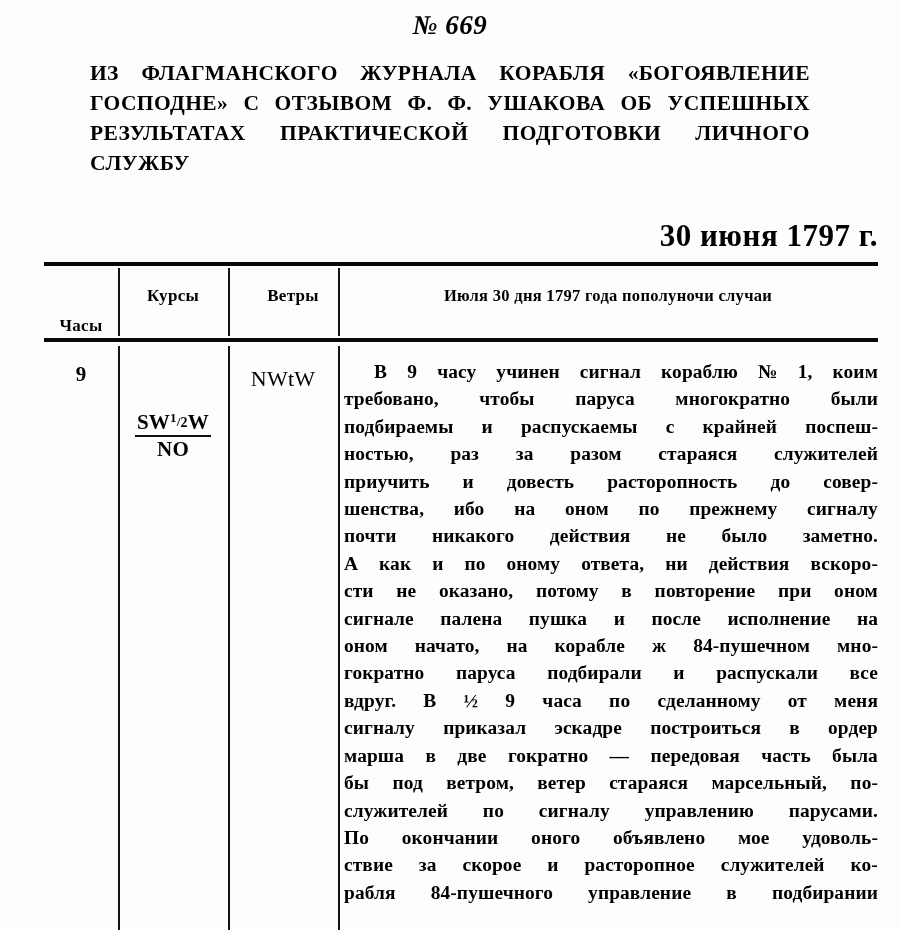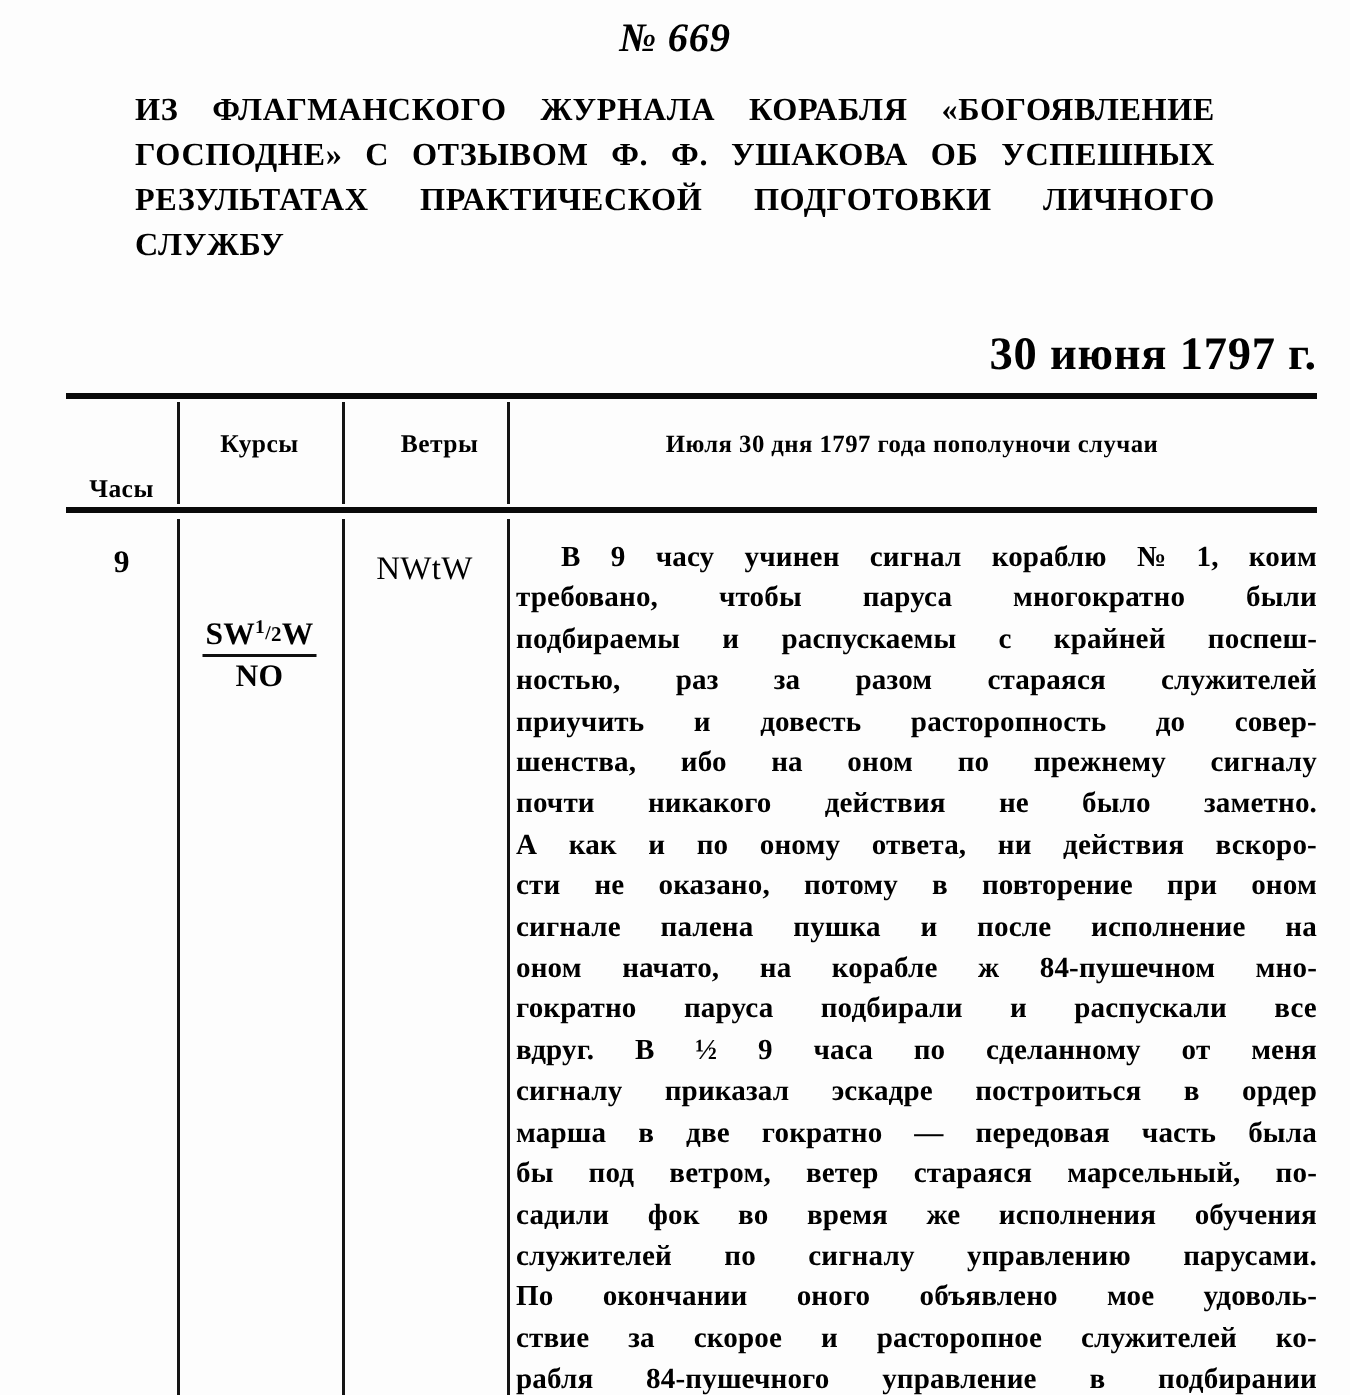--- a/index.html
+++ b/index.html
@@ -381,29 +381,20 @@
           <div class="jl">
             <span>бы</span>
             <span>под</span>
             <span>ветром,</span>
             <span>ветер</span>
             <span>стараяся</span>
             <span>марсельный,</span>
             <span>по-</span>
           </div>
           <div class="jl">
-            <span>садили</span>
-            <span>фок</span>
-            <span>во</span>
-            <span>время</span>
-            <span>же</span>
-            <span>исполнения</span>
-            <span>обучения</span>
-          </div>
-          <div class="jl">
             <span>служителей</span>
             <span>по</span>
             <span>сигналу</span>
             <span>управлению</span>
             <span>парусами.</span>
           </div>
           <div class="jl">
             <span>По</span>
             <span>окончании</span>
             <span>оного</span>

